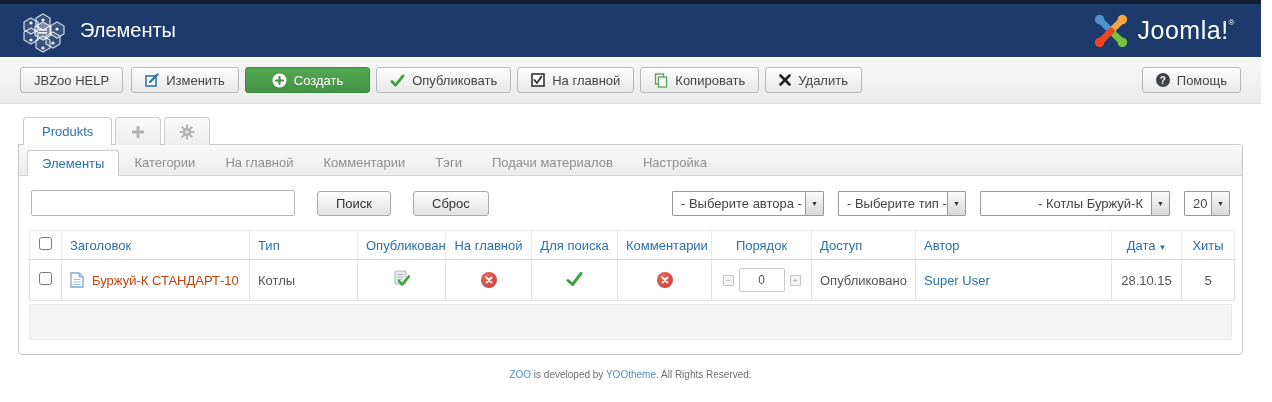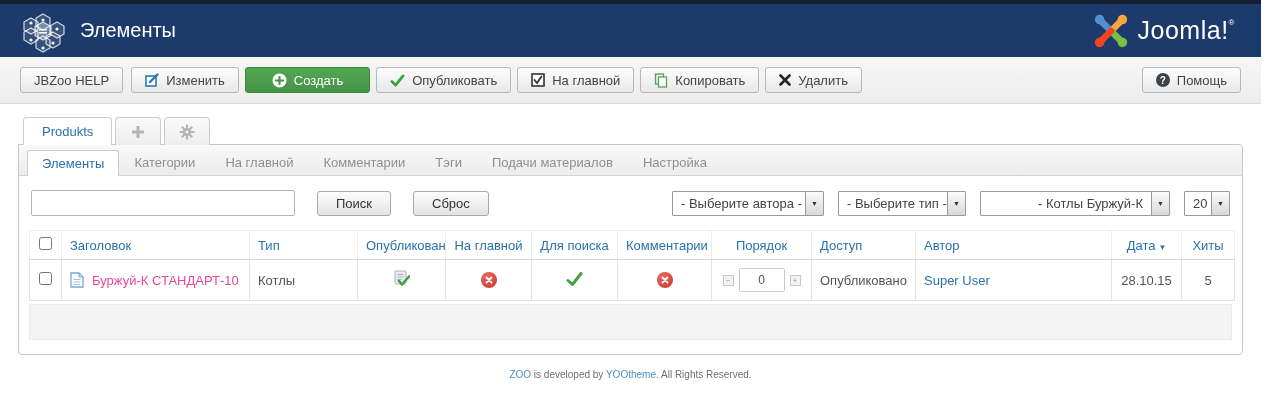--- a/index.html
+++ b/index.html
@@ -54,21 +54,21 @@
   .sel-author { width:152px; } .sel-type { width:128px; } .sel-app { width:190px;text-align:right; } .sel-limit { width:46px; }
 
   
   table { width:100%; border-collapse:collapse; table-layout:fixed; }
   th { font-size:13px; font-weight:normal; color:#2a71ad; padding:6px 8px; border:1px solid #ececec; border-bottom:1px solid #d8d8d8; white-space:nowrap; overflow:hidden; }
   td { font-size:13px; color:#555; padding:8px 8px; border:1px solid #e2e2e2; height:37px; white-space:nowrap; overflow:hidden; }
   .al { text-align:left; } .ac { text-align:center; }
   th a, .link { color:#2a71ad; text-decoration:none; cursor:pointer; }
   .sort-arrow { font-size:8px; color:#2a71ad; margin-left:3px; }
   .title-cell { display:flex; align-items:center; gap:8px; }
-  .row-title { color:#ec4899; cursor:pointer; }
+  .row-title { color:#c2410c; cursor:pointer; }
 
   .circle-x { width:16px; height:16px; border-radius:50%; background:radial-gradient(circle at 35% 30%, #e8675e, #c43b31); display:inline-flex; align-items:center; justify-content:center; }
   .order-wrap { display:inline-flex; align-items:center; gap:5px; }
   .order-box { width:11px; height:11px; border:1px solid #c6c6c6; background:#f3f3f3; color:#9a9a9a; font-size:8px; line-height:9px; text-align:center; cursor:pointer; }
   .order-input { width:46px; height:24px; border:1px solid #c9c9c9; border-radius:2px; text-align:center; font-size:12px; color:#555; font-family:"Liberation Sans",sans-serif; }
 
   .pagination-empty { height:36px; background:#f4f4f4; border:1px solid #ebebeb; margin-top:3px; }
 
   
   .footer { text-align:center; font-size:10px; color:#6f6f6f; margin-top:14px; }

